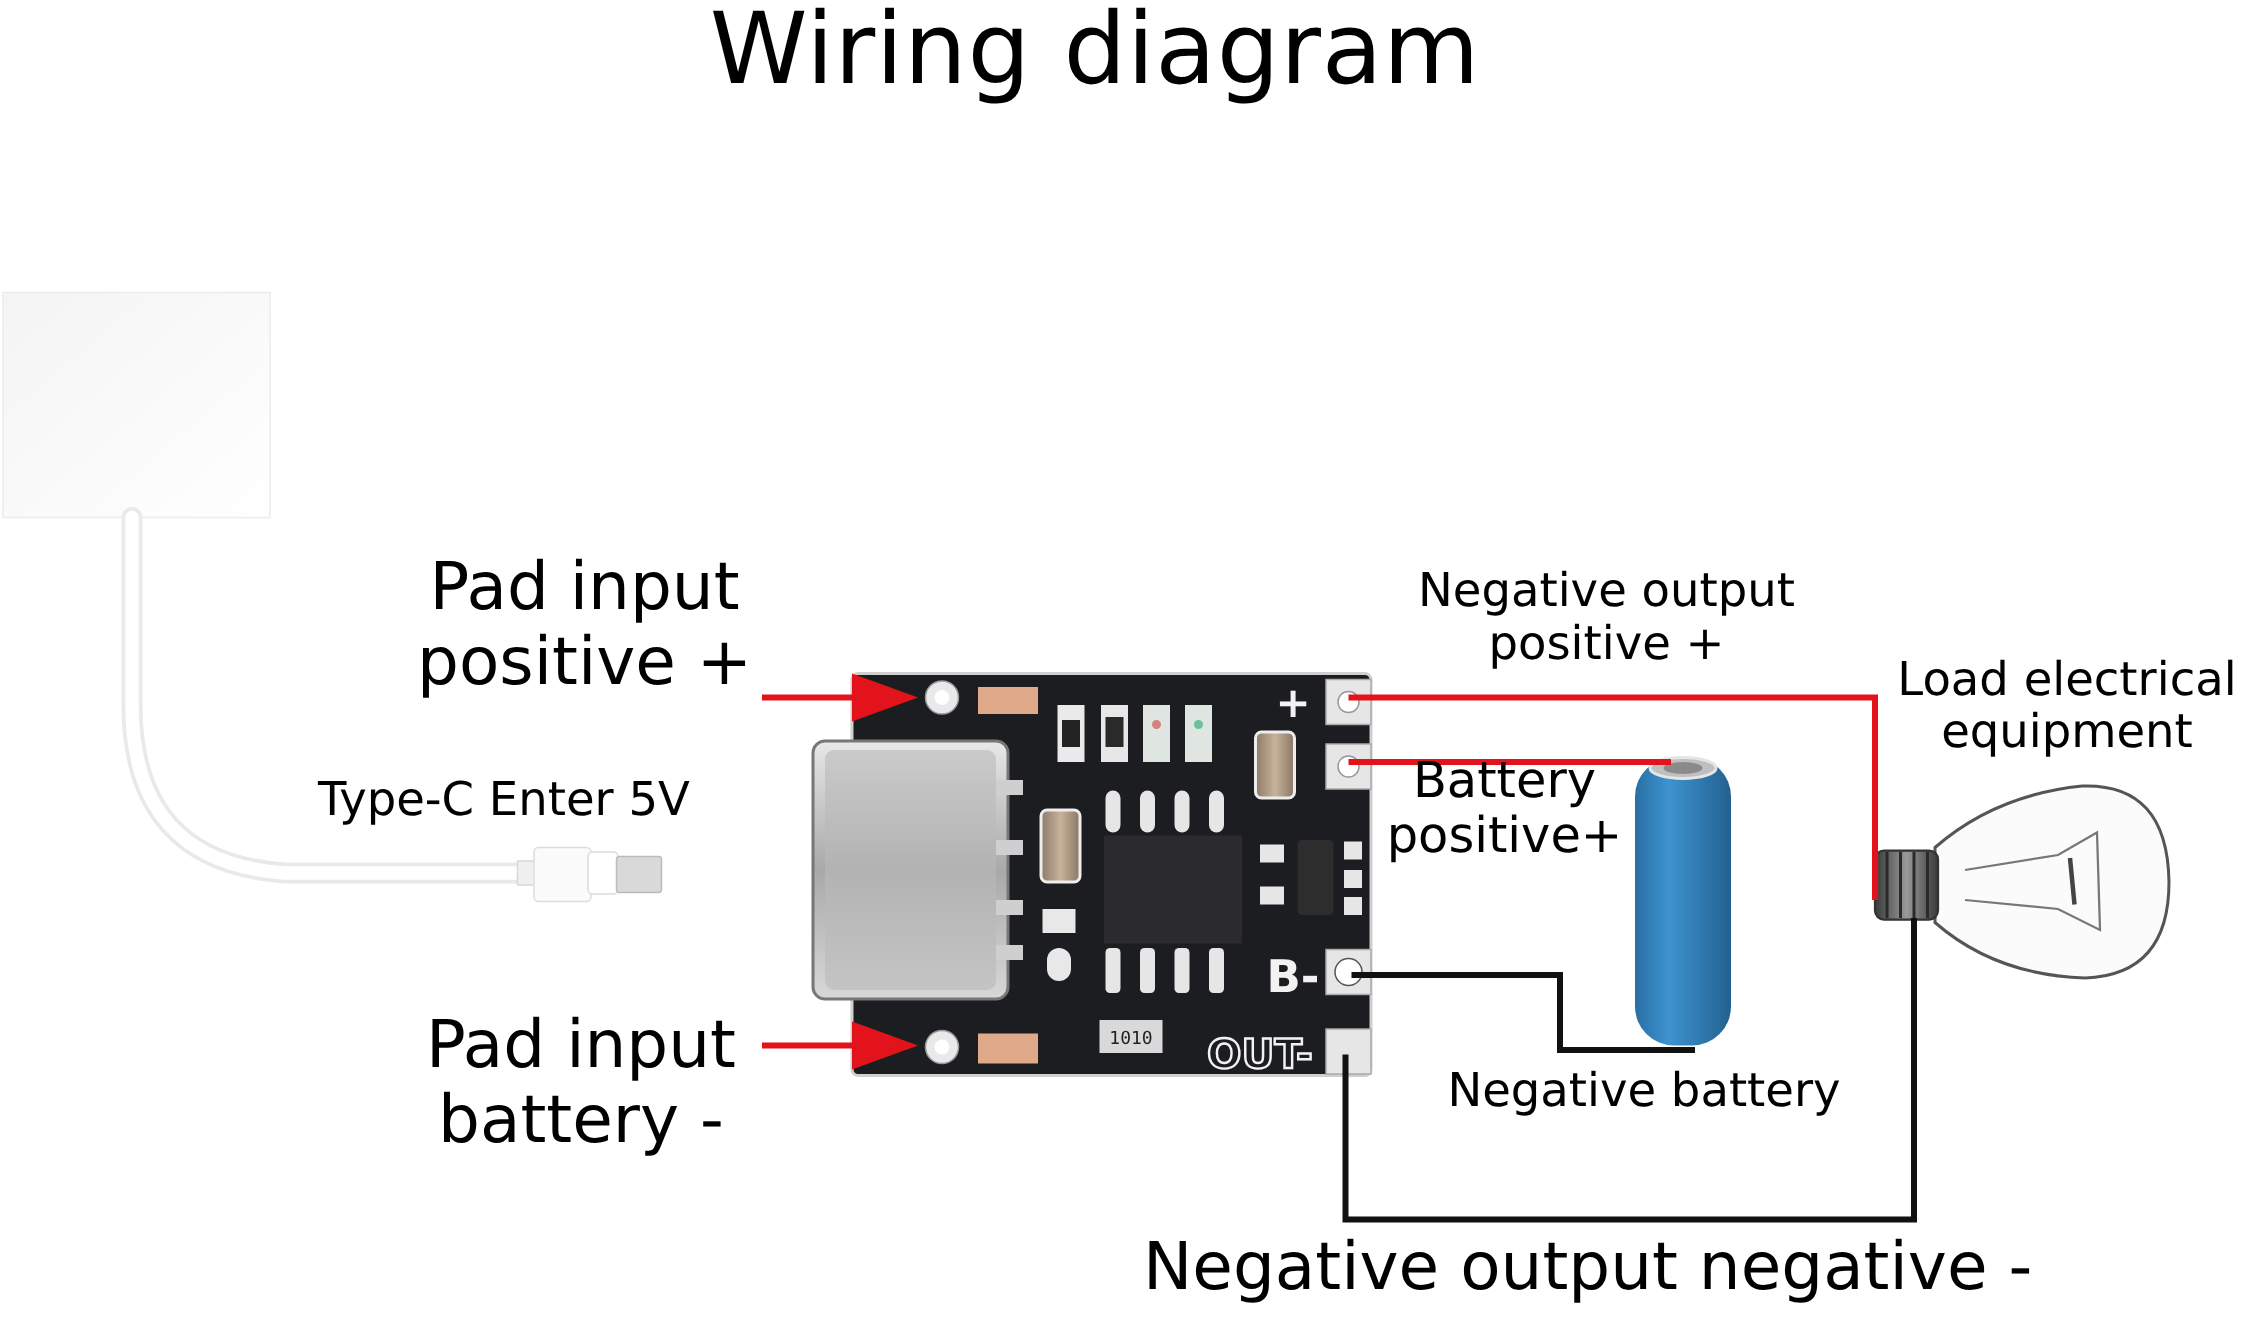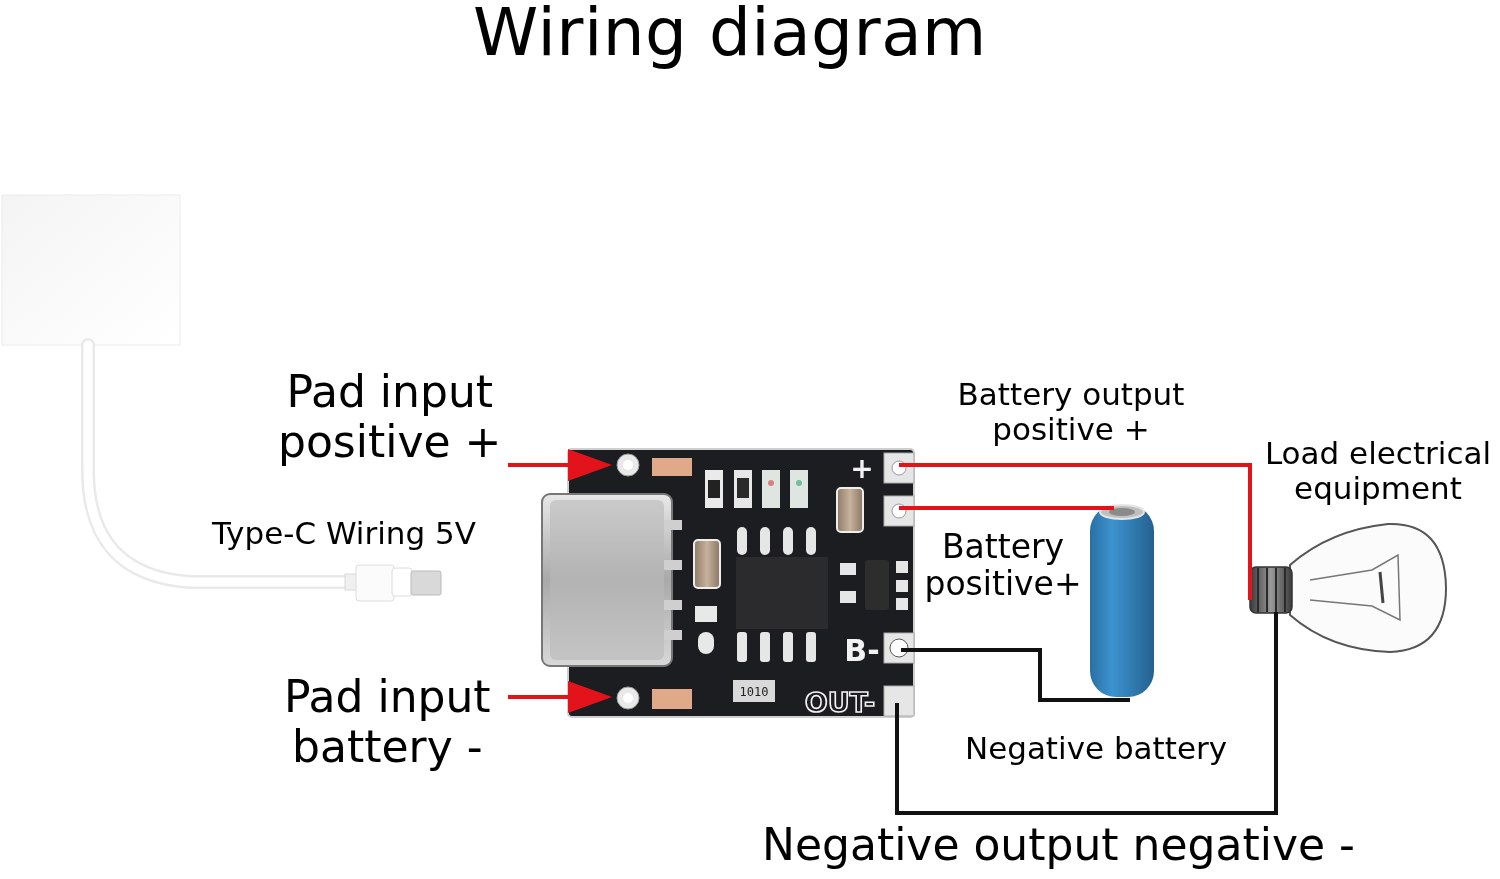--- a/index.html
+++ b/index.html
@@ -164,39 +164,39 @@
   <polyline points="899,508 1114,508" fill="none" stroke="#e3131b" stroke-width="4"></polyline>
   <polyline points="901,650 1040,650 1040,700 1130,700" fill="none" stroke="#111111" stroke-width="4"></polyline>
   <polyline points="897,703 897,813 1276,813 1276,612" fill="none" stroke="#111111" stroke-width="4"></polyline>
 </svg>
 
 <div class="lbl lbl-lg" style="left:278px; top:367px;">
   <div>Pad input</div>
   <div>positive +</div>
 </div>
 
-<div class="lbl lbl-sm" style="left:212px; top:516px;">Type-C Wiring 5V</div>
+<div class="lbl lbl-sm" style="left:212px; top:516px;">Type-C Enter 5V</div>
 
 <div class="lbl lbl-lg" style="left:284px; top:672px;">
   <div>Pad input</div>
   <div>battery -</div>
 </div>
 
 <div class="lbl lbl-sm center" style="left:940px; width:262px; top:377px;">
-  <div>Battery output</div>
+  <div>Negative output</div>
   <div>positive +</div>
 </div>
 
-<div class="lbl lbl-md center" style="left:918px; width:170px; top:528px;">
+<div class="lbl lbl-md center" style="left:918px; width:170px; top:501px;">
   <div>Battery</div>
   <div>positive+</div>
 </div>
 
 <div class="lbl lbl-sm center" style="left:1252px; width:252px; top:436px;">
   <div>Load electrical</div>
   <div>equipment</div>
 </div>
 
-<div class="lbl lbl-sm center" style="left:950px; width:292px; top:710px;margin-top:21px;">
+<div class="lbl lbl-sm center" style="left:950px; width:292px; top:710px;">
   <div>Negative battery</div>
 </div>
 
 <div class="lbl lbl-lg" style="left:762px; top:820px;">Negative output negative -</div>
 
 </body></html>

